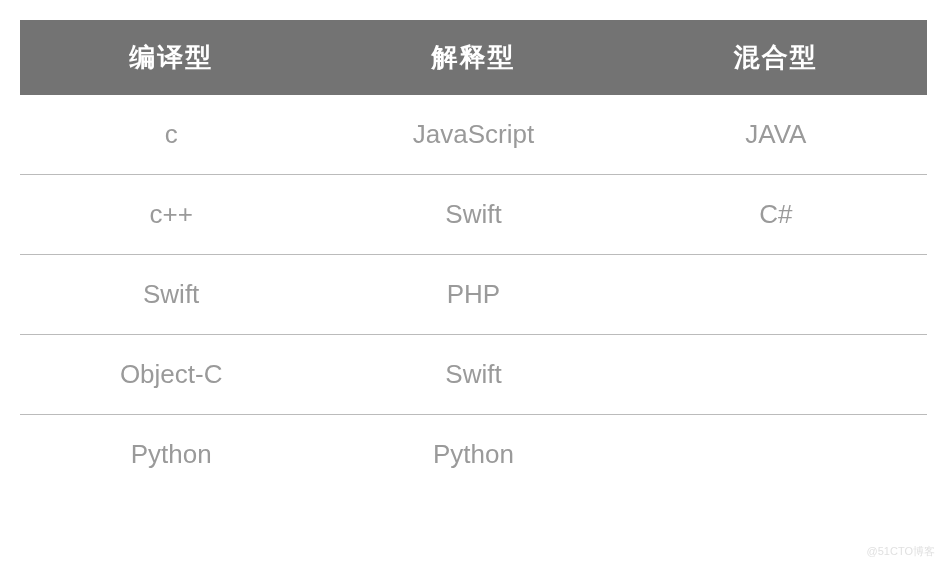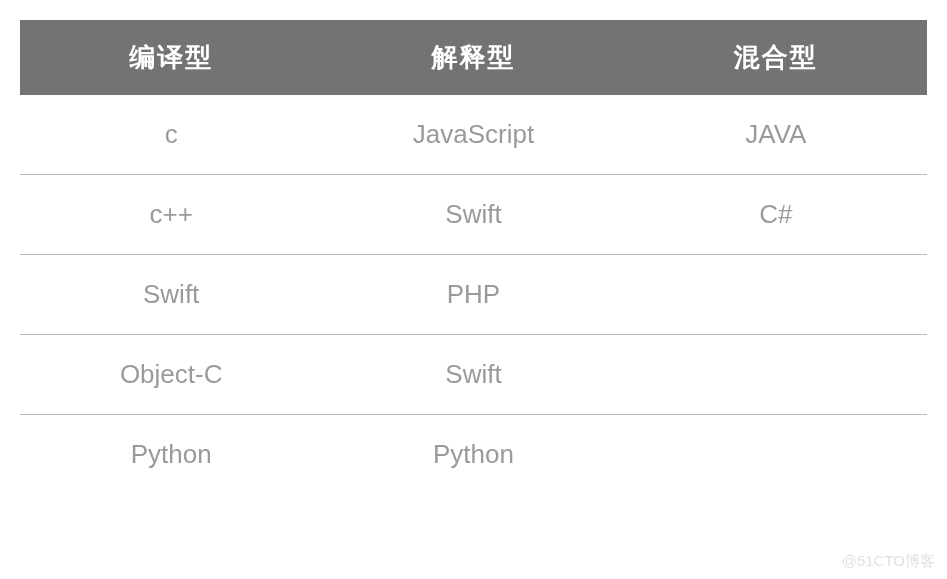--- a/index.html
+++ b/index.html
@@ -48,24 +48,24 @@
       width: 33.3%;
     }
     th:nth-child(2), td:nth-child(2) {
       width: 33.3%;
     }
     th:nth-child(3), td:nth-child(3) {
       width: 33.3%;
     }
     .watermark {
       position: absolute;
-      bottom: 8px;
+      bottom: 20px;
       right: 12px;
       color: #cccccc;
-      font-size: 15px;
+      font-size: 11px;
       opacity: 0.6;
     }
   </style>
 </head>
 <body>
 
 <div class="table-container">
   <table>
     <thead>
       <tr>

